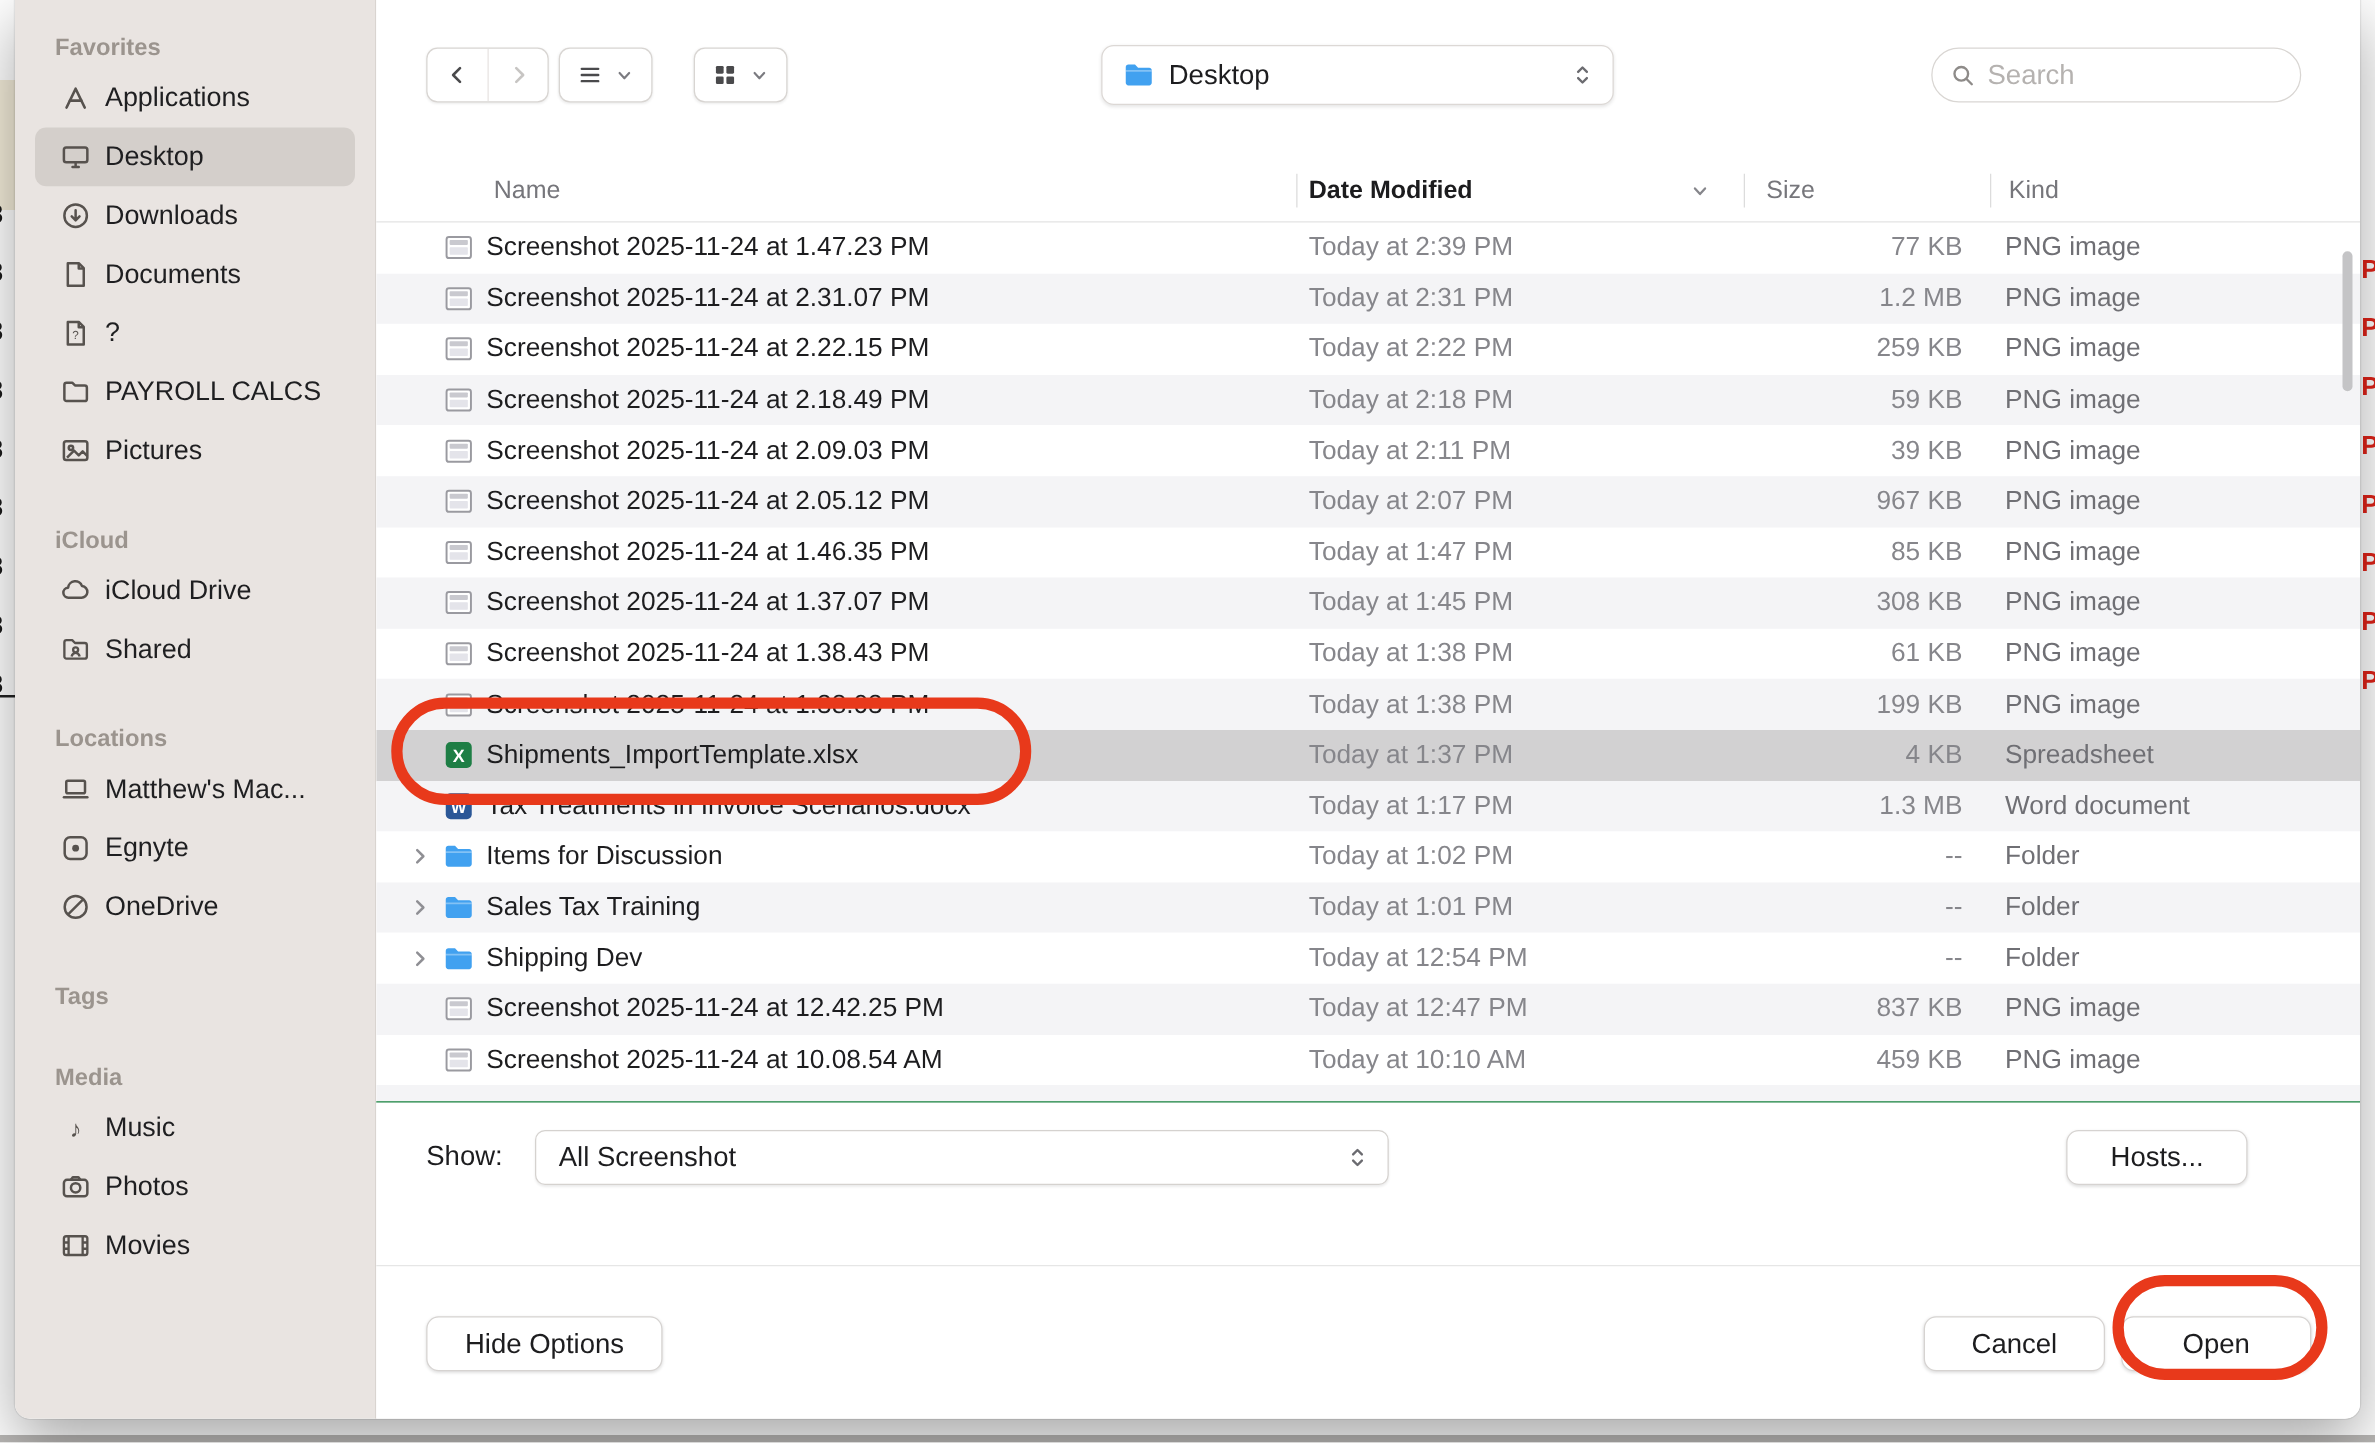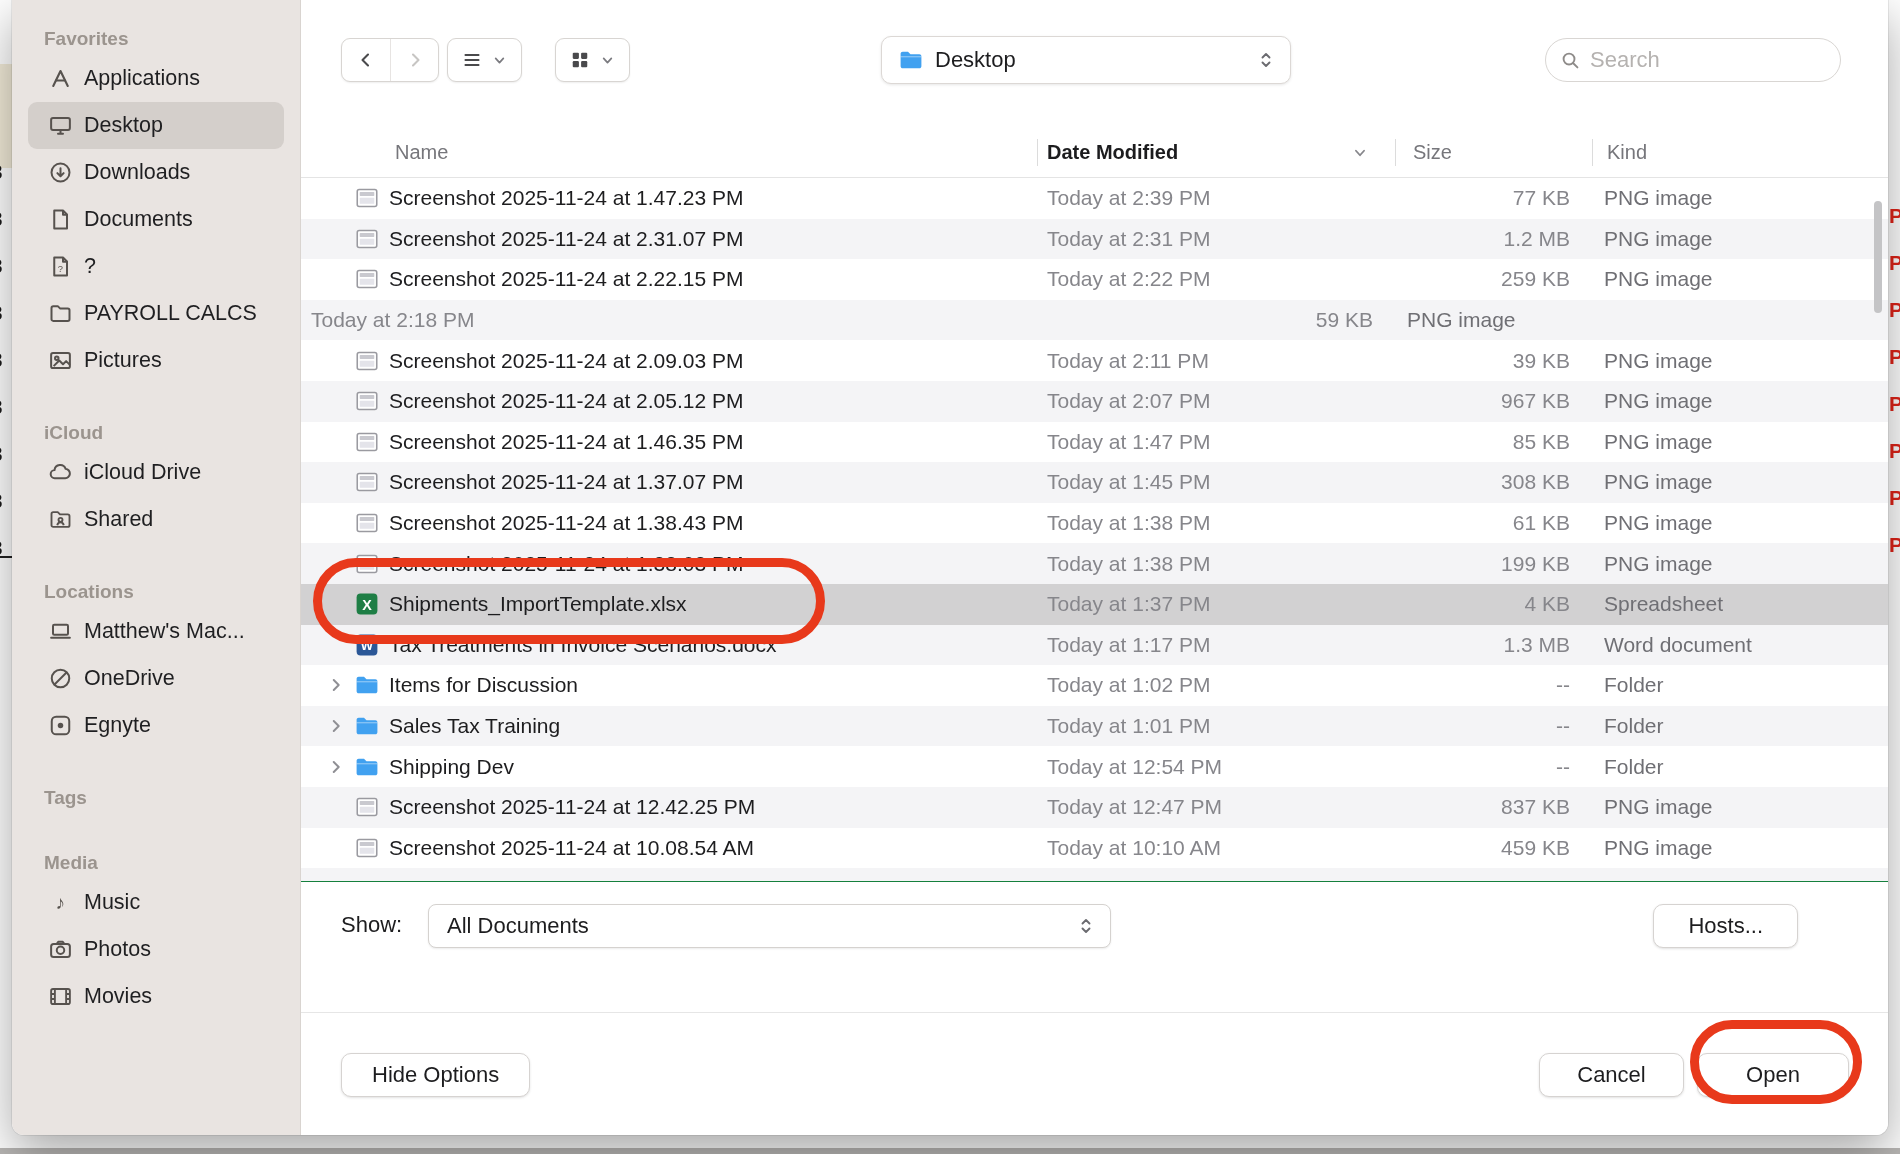--- a/index.html
+++ b/index.html
@@ -236,34 +236,34 @@
           <svg viewBox="0 0 20 20" fill="none" stroke="currentColor" stroke-width="1.6" stroke-linecap="round">
             <rect x="4" y="4.5" width="12" height="8" rx="1"></rect>
             <path d="M2.5 15h15"></path>
           </svg>
         </span>
     <span class="sb-label">Matthew's Mac...</span>
   </div>
       <div class="sb-item">
     <span class="sb-icon icon">
           <svg viewBox="0 0 20 20" fill="none" stroke="currentColor" stroke-width="1.6">
+            <rect x="3" y="3" width="14" height="14" rx="3.5"></rect>
+            <circle cx="10" cy="10" r="2.2" fill="currentColor" stroke="none"></circle>
+          </svg>
+        </span>
+    <span class="sb-label">Egnyte</span>
+  </div>
+      <div class="sb-item">
+    <span class="sb-icon icon">
+          <svg viewBox="0 0 20 20" fill="none" stroke="currentColor" stroke-width="1.6">
             <circle cx="10" cy="10" r="7"></circle>
             <path d="M5.2 14.8 14.8 5.2"></path>
           </svg>
         </span>
     <span class="sb-label">OneDrive</span>
-  </div>
-      <div class="sb-item">
-    <span class="sb-icon icon">
-          <svg viewBox="0 0 20 20" fill="none" stroke="currentColor" stroke-width="1.6">
-            <rect x="3" y="3" width="14" height="14" rx="3.5"></rect>
-            <circle cx="10" cy="10" r="2.2" fill="currentColor" stroke="none"></circle>
-          </svg>
-        </span>
-    <span class="sb-label">Egnyte</span>
   </div>
       <div class="sb-header"><span>Tags</span></div>
       <div class="sb-header"><span>Media</span></div>
       <div class="sb-item">
     <span class="sb-icon icon">
           <svg viewBox="0 0 20 20">
             <text x="10" y="15.5" font-size="15" text-anchor="middle" fill="currentColor" font-family="sans-serif">♪</text>
           </svg>
         </span>
     <span class="sb-label">Music</span>
@@ -436,20 +436,35 @@
                   <rect x="4.4" y="9.8" width="11.2" height="4.7" rx=".5" fill="#e4e4ea"></rect>
                 </svg>
               </span>
       <span class="fname">Screenshot 2025-11-24 at 2.22.15 PM</span>
     </div>
     <div class="c-date">Today at 2:22 PM</div>
     <div class="c-size">259 KB</div>
     <div class="c-kind">PNG image</div>
   </div>
           <div class="row stripe">
+    <div class="c-name">
+      <span class="disclosure icon" style="visibility: hidden;">
+                <svg viewBox="0 0 20 20" fill="none" stroke="currentColor" stroke-width="2.2" stroke-linecap="round" stroke-linejoin="round">
+                  <path d="M7.5 4.5 13 10 7.5 15.5"></path>
+                </svg>
+              </span>
+      <span class="file-icon icon">
+                <svg viewBox="0 0 20 20">
+                  <rect x="2.5" y="3.5" width="15" height="13" rx="1.5" fill="#ffffff" stroke="#9a9aa0" stroke-width="1.2"></rect>
+                  <rect x="4.4" y="5.4" width="11.2" height="3" rx=".5" fill="#c9c9cf"></rect>
+                  <rect x="4.4" y="9.8" width="11.2" height="4.7" rx=".5" fill="#e4e4ea"></rect>
+                </svg>
+              </span>
+      <span class="fname">Screenshot 2025-11-24 at 2.18.49 PM</span>
+    </div>
     <div class="c-date">Today at 2:18 PM</div>
     <div class="c-size">59 KB</div>
     <div class="c-kind">PNG image</div>
   </div>
           <div class="row">
     <div class="c-name">
       <span class="disclosure icon" style="visibility: hidden;">
                 <svg viewBox="0 0 20 20" fill="none" stroke="currentColor" stroke-width="2.2" stroke-linecap="round" stroke-linejoin="round">
                   <path d="M7.5 4.5 13 10 7.5 15.5"></path>
                 </svg>
@@ -703,21 +718,21 @@
     <div class="c-kind">PNG image</div>
   </div>
         </div>
       <div class="partial-row"></div>
       <div class="scroll-thumb"></div>
     </div>
 
     <div class="footer1">
       <span class="show-label">Show:</span>
       <div class="show-select">
-        <span class="slabel">All Documents</span>
+        <span class="slabel">All Screenshot</span>
         <span class="icon updown">
             <svg viewBox="0 0 20 20" fill="none" stroke="currentColor" stroke-width="1.9" stroke-linecap="round" stroke-linejoin="round">
               <path d="M6.5 7.5 10 4l3.5 3.5M6.5 12.5 10 16l3.5-3.5"></path>
             </svg>
           </span>
       </div>
       <button class="btn" id="hosts-btn">Hosts...</button>
     </div>
 
     <div class="footer2">

